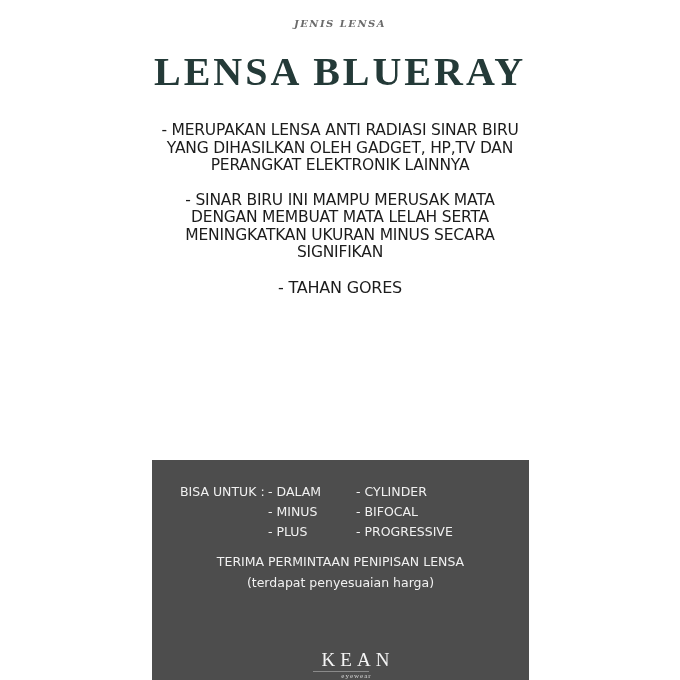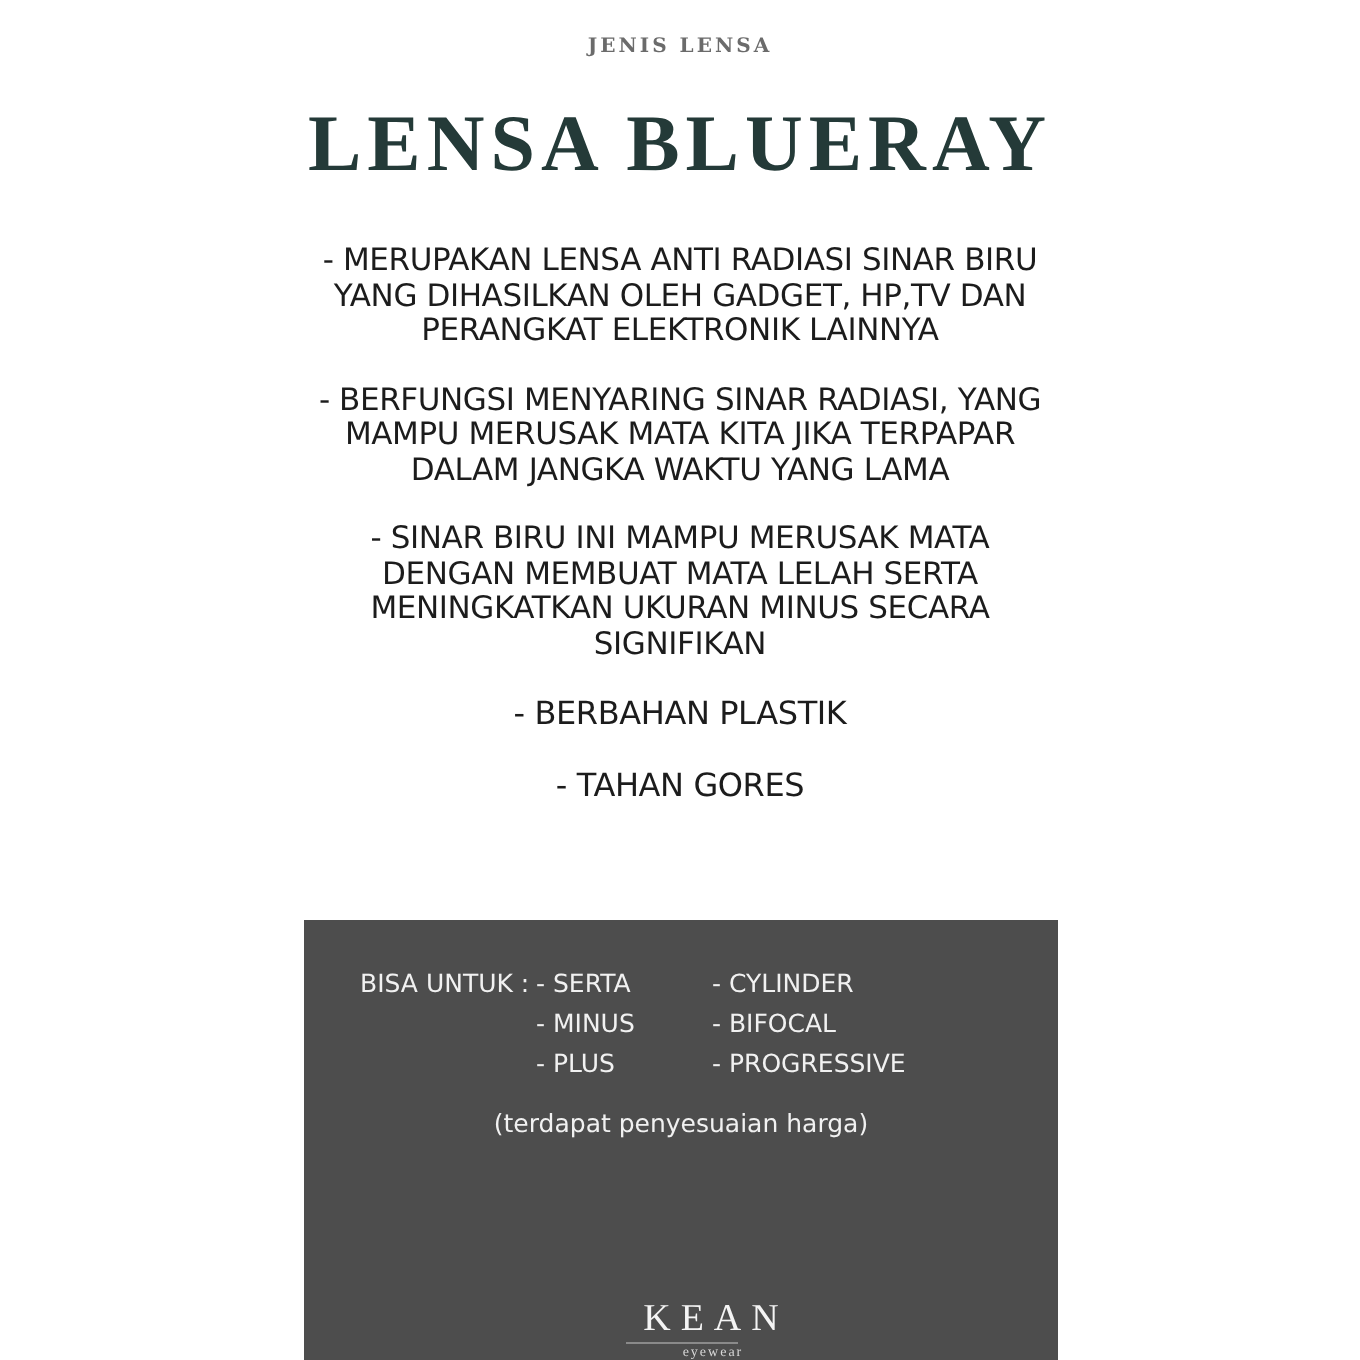--- a/index.html
+++ b/index.html
@@ -3,21 +3,21 @@
   <meta charset="utf-8">
   <style>
     html, body { margin:0; padding:0; }
     body {
       width:680px; height:680px; background:#ffffff; position:relative; overflow:hidden;
       font-family:"DejaVu Sans", sans-serif;
     }
     .eyebrow {
       position:absolute; top:18px; left:0; width:680px; text-align:center;
       font-family:"DejaVu Serif", serif; font-weight:bold; font-size:10px;
-      letter-spacing:1.5px; color:#6b6b6b;
+      letter-spacing:1.5px; color:#6b6b6b;font-style:italic;
     }
     .title {
       position:absolute; top:48px; left:0; width:680px; text-align:center;
       font-family:"Liberation Serif", serif; font-weight:bold; font-size:40px;
       letter-spacing:3px; color:#243a38; line-height:48px;
     }
     .points {
       position:absolute; top:122px; left:150px; width:380px; text-align:center;
       color:#1c1c1c; font-size:15.5px; line-height:17.5px; letter-spacing:-0.2px;
     }
@@ -47,42 +47,41 @@
     .logo-sub { font-size:7px; letter-spacing:1px; color:#d8d8d8; line-height:9px;margin-left:32px; }
   </style>
 </head>
 <body>
 
 <div class="eyebrow">JENIS LENSA</div>
 <div class="title">LENSA BLUERAY</div>
 
 <div class="points">
   <div class="point">- MERUPAKAN LENSA ANTI RADIASI SINAR BIRU YANG DIHASILKAN OLEH GADGET, HP,TV DAN PERANGKAT ELEKTRONIK LAINNYA</div>
-  <div class="point">- BERFUNGSI MENYARING SINAR RADIASI, YANG MAMPU MERUSAK MATA KITA JIKA TERPAPAR DALAM JANGKA WAKTU YANG LAMA</div>
   <div class="point">- SINAR BIRU INI MAMPU MERUSAK MATA DENGAN MEMBUAT MATA LELAH SERTA MENINGKATKAN UKURAN MINUS SECARA SIGNIFIKAN</div>
-  <div class="point single">- BERBAHAN PLASTIK</div>
   <div class="point single">- TAHAN GORES</div>
 </div>
 
 <div class="panel">
   <div class="usage">
     <div class="usage-label">BISA UNTUK :</div>
     <div class="usage-col">
-      <div>- SERTA</div>
+      <div>- DALAM</div>
       <div>- MINUS</div>
       <div>- PLUS</div>
     </div>
     <div class="usage-col right">
       <div>- CYLINDER</div>
       <div>- BIFOCAL</div>
       <div>- PROGRESSIVE</div>
     </div>
   </div>
 
   <div class="offer">
+    <div>TERIMA PERMINTAAN PENIPISAN LENSA</div>
     <div>(terdapat penyesuaian harga)</div>
   </div>
 
   <div class="logo">
     <div class="logo-main">KEAN</div>
     <div class="logo-rule"></div>
     <div class="logo-sub">eyewear</div>
   </div>
 </div>
 

